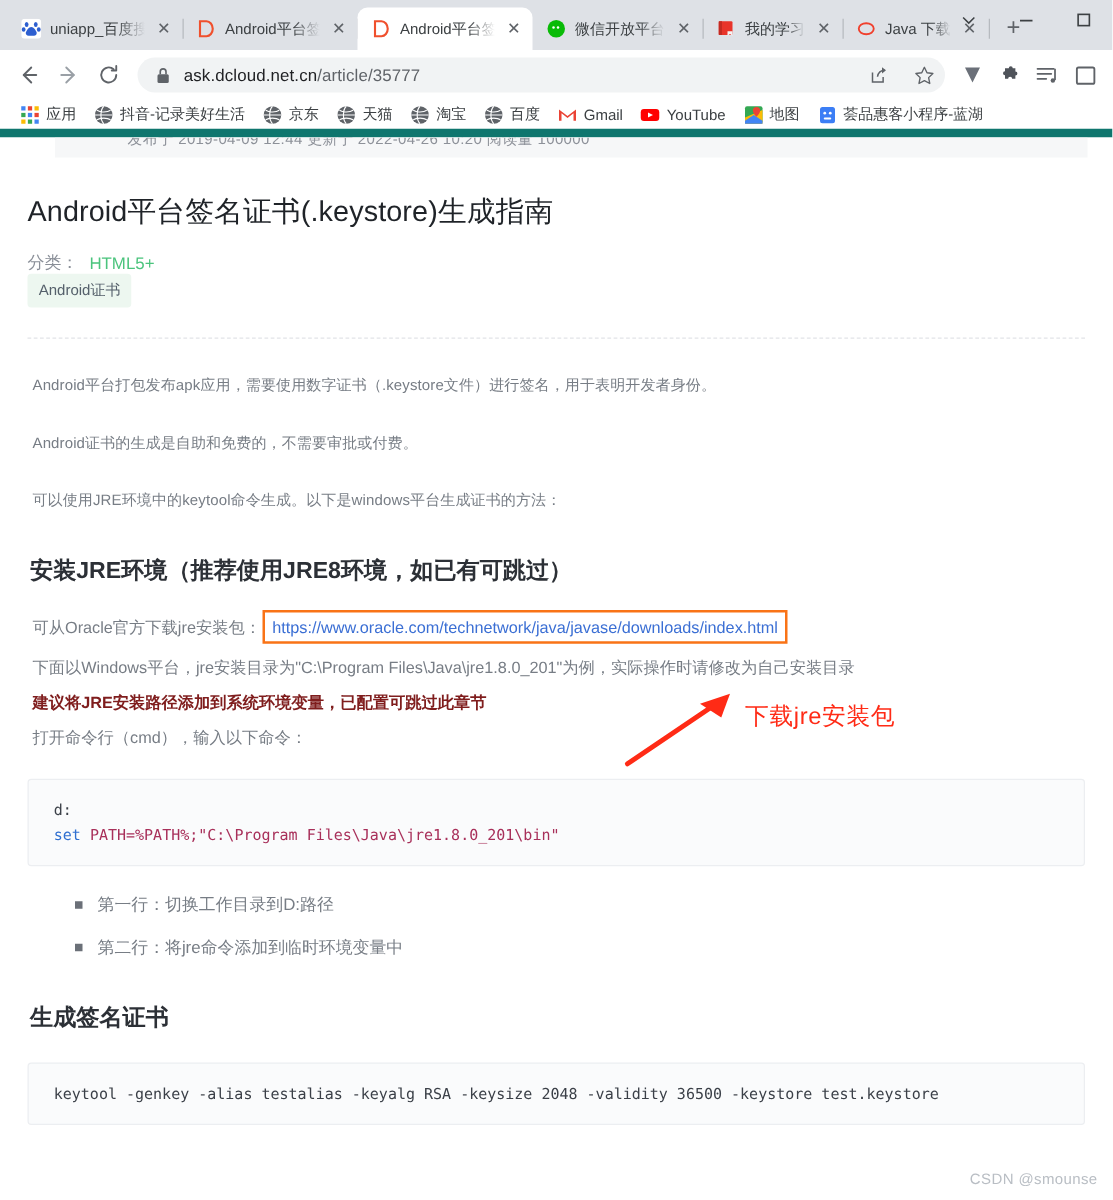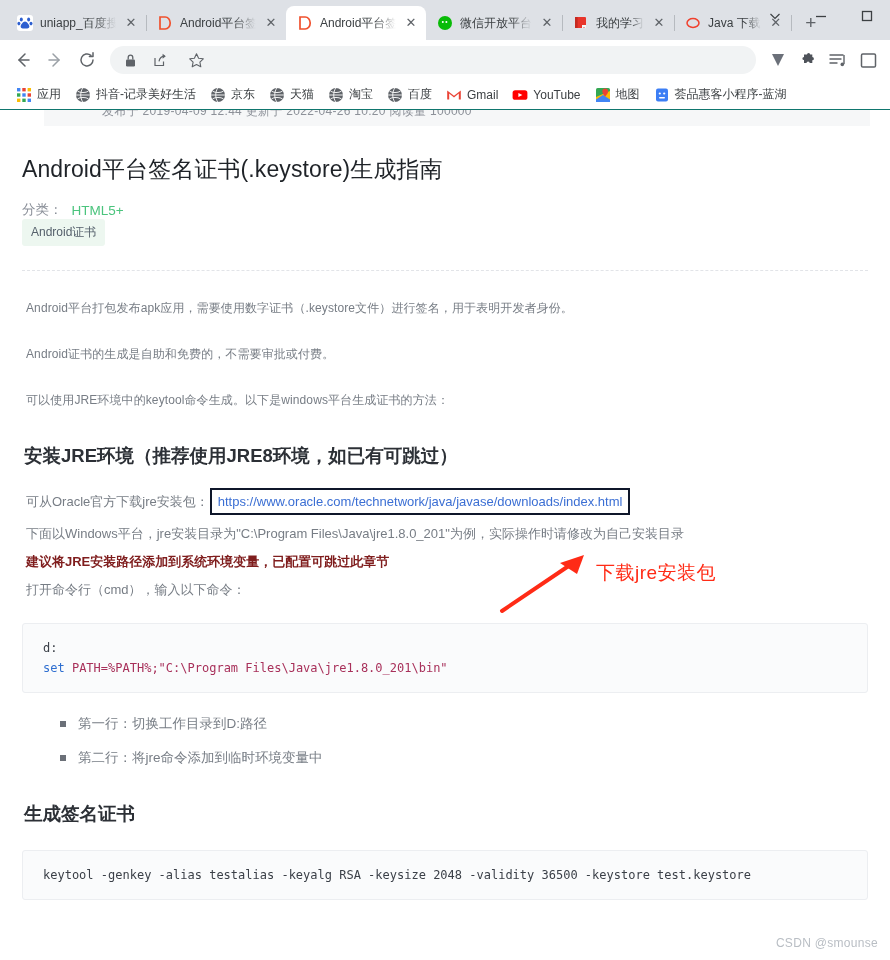--- a/index.html
+++ b/index.html
@@ -114,21 +114,21 @@
   .tbicon { width: 28px; height: 28px; display: flex; align-items: center; justify-content: center; color: #5f6368; flex: 0 0 28px; }
 
   
   .bookmarks {
     height: 30px;
     background: #ffffff;
     display: flex; align-items: center;
     padding: 0 10px;
     gap: 2px;
     flex: 0 0 auto;
-    border-bottom: 1px solid #0f766e;
+    border-bottom: 7px solid #0f766e;
   }
   .bm {
     display: flex; align-items: center; gap: 5px;
     padding: 3px 6px;
     border-radius: 4px;
     font-size: 12px;
     color: #3c4043;
     white-space: nowrap;
   }
   .bm-ico { width: 16px; height: 16px; flex: 0 0 16px; display:block; }
@@ -199,21 +199,21 @@
     padding-left: 2px;
   }
   .url-line {
     margin-top: 20px;
     font-size: 13px;
     color: #777d85;
     display: flex; align-items: center;
     padding-left: 4px;
   }
   .url-box {
-    border: 2px solid #0f172a;
+    border: 2px solid #f97316;
     padding: 3px 6px;
     color: #3b6fd4;
     font-size: 13px;
     line-height: 17px;
     margin-left: 1px;
   }
   .sub-line {
     font-size: 13px;
     color: #777d85;
     margin-top: 10px;
@@ -384,20 +384,21 @@
         <path d="M15 9 a6 6 0 1 1 -2.1 -4.6" fill="none" stroke="#5f6368" stroke-width="1.5" stroke-linecap="round"></path>
         <path d="M15 1.8 V5.4 H11.4" fill="none" stroke="#5f6368" stroke-width="1.5" stroke-linecap="round" stroke-linejoin="round"></path>
       </svg>
     </div>
 
     <div class="omnibox">
       <svg width="13" height="15" viewBox="0 0 13 15">
         <rect x="2" y="6.4" width="9" height="7" rx="1.2" fill="#5f6368"></rect>
         <path d="M4.2 6.4 V4.4 a2.3 2.3 0 0 1 4.6 0 V6.4" fill="none" stroke="#5f6368" stroke-width="1.3"></path>
       </svg>
+      <span class="url"><span>ask.dcloud.net.cn</span><span class="dim">/article/35777</span></span>
       <div class="omni-icon">
         <svg width="16" height="16" viewBox="0 0 16 16">
           <path d="M3 6 V13.5 H11.5 V9.6" fill="none" stroke="#5f6368" stroke-width="1.2"></path>
           <path d="M7 9.4 C7.6 5.6 10 4.2 13 4.2" fill="none" stroke="#5f6368" stroke-width="1.2"></path>
           <path d="M10.6 1.7 L13.8 4.2 L10.6 6.7 Z" fill="#5f6368"></path>
         </svg>
       </div>
       <div class="omni-icon">
         <svg width="17" height="17" viewBox="0 0 17 17">
           <path d="M8.5 1.8 L10.6 6.2 L15.3 6.8 L11.9 10.1 L12.8 14.8 L8.5 12.5 L4.2 14.8 L5.1 10.1 L1.7 6.8 L6.4 6.2 Z" fill="none" stroke="#5f6368" stroke-width="1.1" stroke-linejoin="round"></path>

